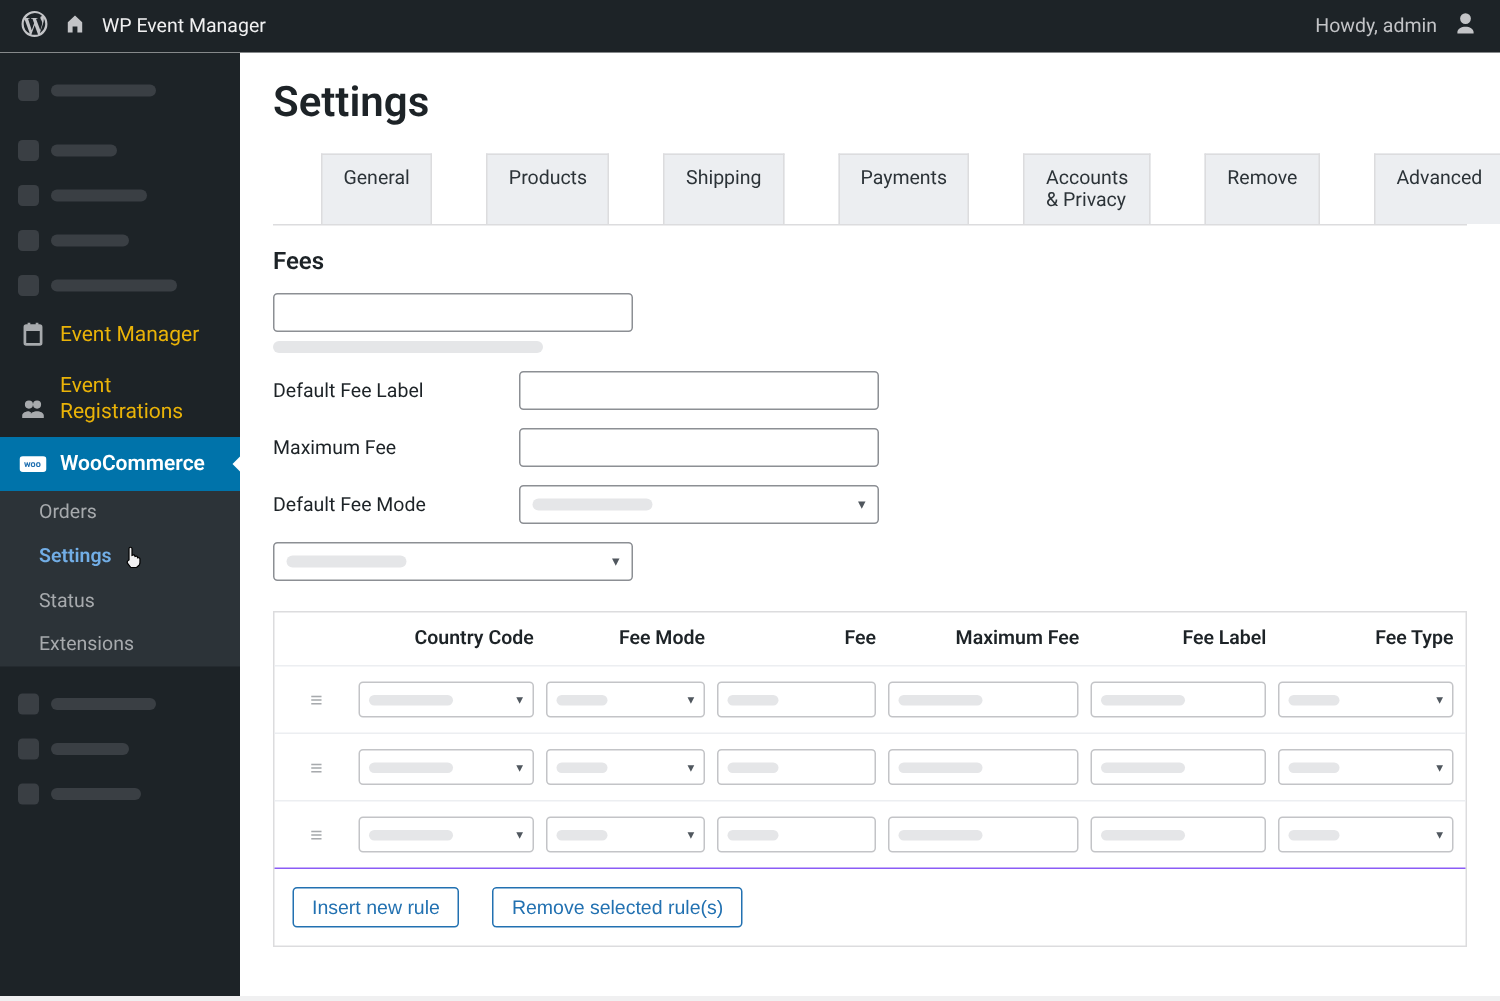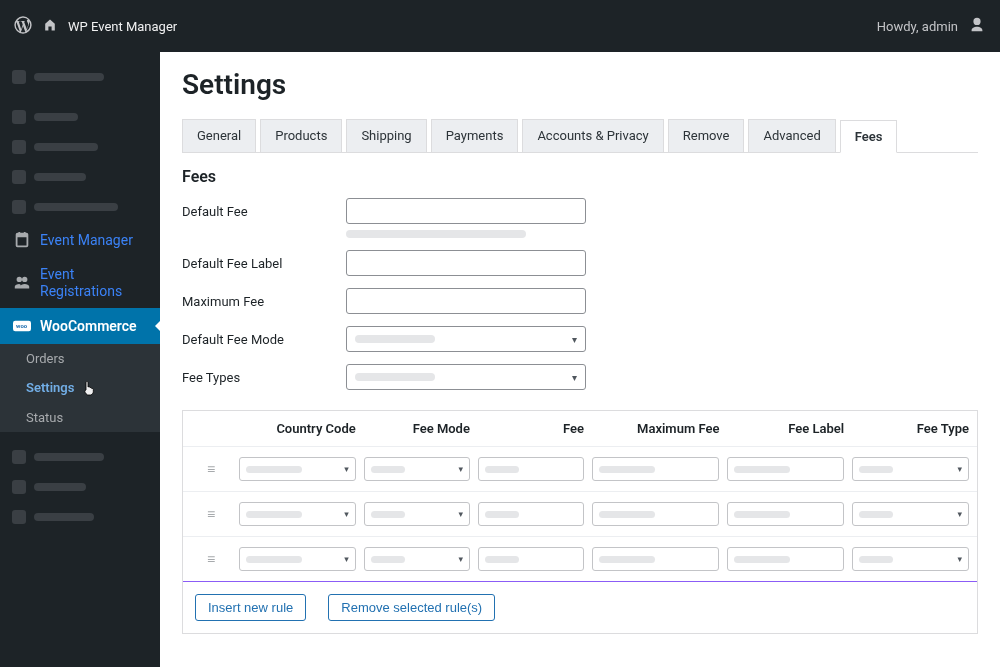--- a/index.html
+++ b/index.html
@@ -1,49 +1,49 @@
 <!DOCTYPE html>
 <html><head>
 <meta charset="utf-8">
 <style>
   * { box-sizing: border-box; margin: 0; padding: 0; }
   body { font-family: -apple-system, BlinkMacSystemFont, "Segoe UI", Roboto, sans-serif; font-size: 13px; color: #3c434a; background: #f0f0f1; }
 
   
-  .adminbar { height: 52px; background: #1d2327; color: #c3c4c7; display: flex; align-items: center; justify-content: space-between; padding: 0 14px; font-size: 13px; }
+  .adminbar { height: 35px; background: #1d2327; color: #c3c4c7; display: flex; align-items: center; justify-content: space-between; padding: 0 14px; font-size: 13px; }
   .adminbar .left, .adminbar .right { display: flex; align-items: center; gap: 10px; }
   .adminbar .sitename { color: #f0f0f1; font-weight:400; }
   .adminbar svg { fill: #c3c4c7; }
 
   
   .wrap { display: flex; height: calc(100vh - 38px); }
   .sidebar { width: 160px; background: #1d2327; color: #c3c4c7; padding-top: 10px; font-size: 14px; overflow-y:auto;}
   .content { flex: 1; background: #fff; padding: 16px 22px 40px; overflow-y: auto; }
 
   
-  .menu-item { display: flex; align-items: center; gap: 8px; padding: 8px 12px; color: #3b82f6; cursor: pointer; position:relative;}
+  .menu-item { display: flex; align-items: center; gap: 8px; padding: 8px 12px; color: #eab308; cursor: pointer; position:relative;}
   .menu-item.top { font-weight:400; }
   .menu-item.placeholder .bar { height: 8px; background: #3a3f44; border-radius: 4px; }
   .menu-item.placeholder .icon { width: 14px; height: 14px; background:#3a3f44; border-radius:3px; }
   .menu-item.main .icon { width:20px; height:20px; display:flex; align-items:center; justify-content:center; }
   .menu-item.main svg { fill:#a7aaad; width:18px; height:18px;}
   .menu-item.active-parent { background:#0073aa; color:#fff; font-weight:600;text-align:right; }
   .menu-item.active-parent svg { fill:#fff;}
   .menu-item.active-parent::after { content:""; position:absolute; right:-1px; top:50%; transform:translateY(-50%); border:6px solid transparent; border-right-color:#fff; }
   .submenu { padding-left: 12px; background:#2c3338; }
   .submenu .sub { padding: 7px 14px; color:#a7aaad; cursor:pointer; font-size:13px; display:flex; align-items:center; gap:6px;text-align:center;}
   .submenu .sub.active { color:#72aee6; font-weight:600;}
   .submenu .sub .hand { font-size:11px; margin-left:2px;}
 
   
   h1 { font-size: 28px; font-weight:600; margin-bottom: 18px; color:#1d2327;}
 
   
   .tabs { display:flex; gap:4px; border-bottom:1px solid #dcdcde; margin-bottom:14px; }
-  .tab { padding:8px 14px; background:#eceef1; border:1px solid #dcdcde; border-bottom:none; color:#2c3338; font-size:13px; cursor:pointer; }
+  .tab { padding:8px 14px; background:#eceef1; border:1px solid #dcdcde; border-bottom:none; color:#2c3338; font-size:13px; cursor:pointer;margin-left:32px; }
   .tab.active { background:#fff; border-bottom:1px solid #fff; position:relative; top:1px; font-weight:600;}
 
   
   h3 { font-size:16px; font-weight:600; margin: 6px 0 12px; color:#1d2327;}
 
   
   .form-row { display:flex; align-items:flex-start; margin-bottom:12px; }
   .form-row .label { width:164px; padding-top:6px; font-size:13px; color:#1d2327;}
   .form-row .field { flex:1; max-width:480px; }
   .field-stack { display:flex; flex-direction:column; gap:6px;}
@@ -125,21 +125,21 @@
       </div>
 
     <div class="menu-item main top">
       <span class="icon">
         <svg viewBox="0 0 20 20">
             <path d="M15 2h-1V1h-2v1H8V1H6v1H5a2 2 0 0 0-2 2v12a2 2 0 0 0 2 2h10a2 2 0 0 0 2-2V4a2 2 0 0 0-2-2Zm0 14H5V7h10Z"></path>
           </svg>
       </span>
       <span>Event Manager</span>
     </div>
-    <div class="menu-item main top" style="align-items:center; line-height:1.2;">
+    <div class="menu-item main top" style="align-items:flex-end; line-height:1.2;">
       <span class="icon">
         <svg viewBox="0 0 20 20">
             <path d="M7 9a3 3 0 1 0-3-3 3 3 0 0 0 3 3Zm6 0a3 3 0 1 0-3-3 3 3 0 0 0 3 3Zm-6 2c-2.3 0-5 1.2-5 3v2h6v-2c0-.7.3-1.3.8-1.9A8 8 0 0 0 7 11Zm6 0c-2.3 0-5 1.2-5 3v2h10v-2c0-1.8-2.7-3-5-3Z"></path>
           </svg>
       </span>
       <span style="max-width:100px;">Event Registrations</span>
     </div>
 
     <div class="menu-item main active-parent">
       <span class="icon">
@@ -157,20 +157,23 @@
       <div class="sub active">
         <span>Settings</span>
         <span class="hand">
           <svg width="14" height="16" viewBox="0 0 14 16" style="vertical-align:middle;">
               <path fill="#f0f0f1" stroke="#000" stroke-width="0.8" d="M5 1.5c.6 0 1 .4 1 1V7l.8-.3c.5-.2 1 .1 1.1.6l.1.4.7-.2c.5-.1 1 .2 1 .7v.4l.6-.1c.5-.1 1 .3 1 .8v2.4c0 .8-.3 1.5-.8 2L9 15H5.2l-2-2.6c-.5-.6-.4-1.5.2-2l.6-.4V2.5c0-.6.4-1 1-1Z"></path>
             </svg>
         </span>
       </div>
       <div class="sub">
           <span>Status</span>
+        </div>
+      <div class="sub">
+          <span>Extensions</span>
         </div>
     </div>
 
     <div style="height:10px"></div>
     <div class="menu-item placeholder">
         <span class="icon"></span>
         <span class="bar" style="width:70px;"></span>
       </div>
     <div class="menu-item placeholder">
         <span class="icon"></span>
@@ -193,21 +196,20 @@
       <div class="tab">Accounts &amp; Privacy</div>
       <div class="tab">Remove</div>
       <div class="tab">Advanced</div>
       <div class="tab active">Fees</div>
     </div>
 
     <h3>Fees</h3>
 
 
     <div class="form-row">
-      <div class="label">Default Fee</div>
       <div class="field field-stack">
         <input type="text" style="">
         <span class="placeholder-line" style="width:180px;"></span>
       </div>
     </div>
 
     <div class="form-row">
       <div class="label">Default Fee Label</div>
       <div class="field"><input type="text" style=""></div>
     </div>
@@ -221,21 +223,20 @@
       <div class="label">Default Fee Mode</div>
       <div class="field">
         <div class="select">
           <span class="placeholder-line"></span>
           <span class="caret">▾</span>
         </div>
       </div>
     </div>
 
     <div class="form-row">
-      <div class="label">Fee Types</div>
       <div class="field">
         <div class="select">
           <span class="placeholder-line"></span>
           <span class="caret">▾</span>
         </div>
       </div>
     </div>
 
     <div class="rules">
       <div class="rules-head">

